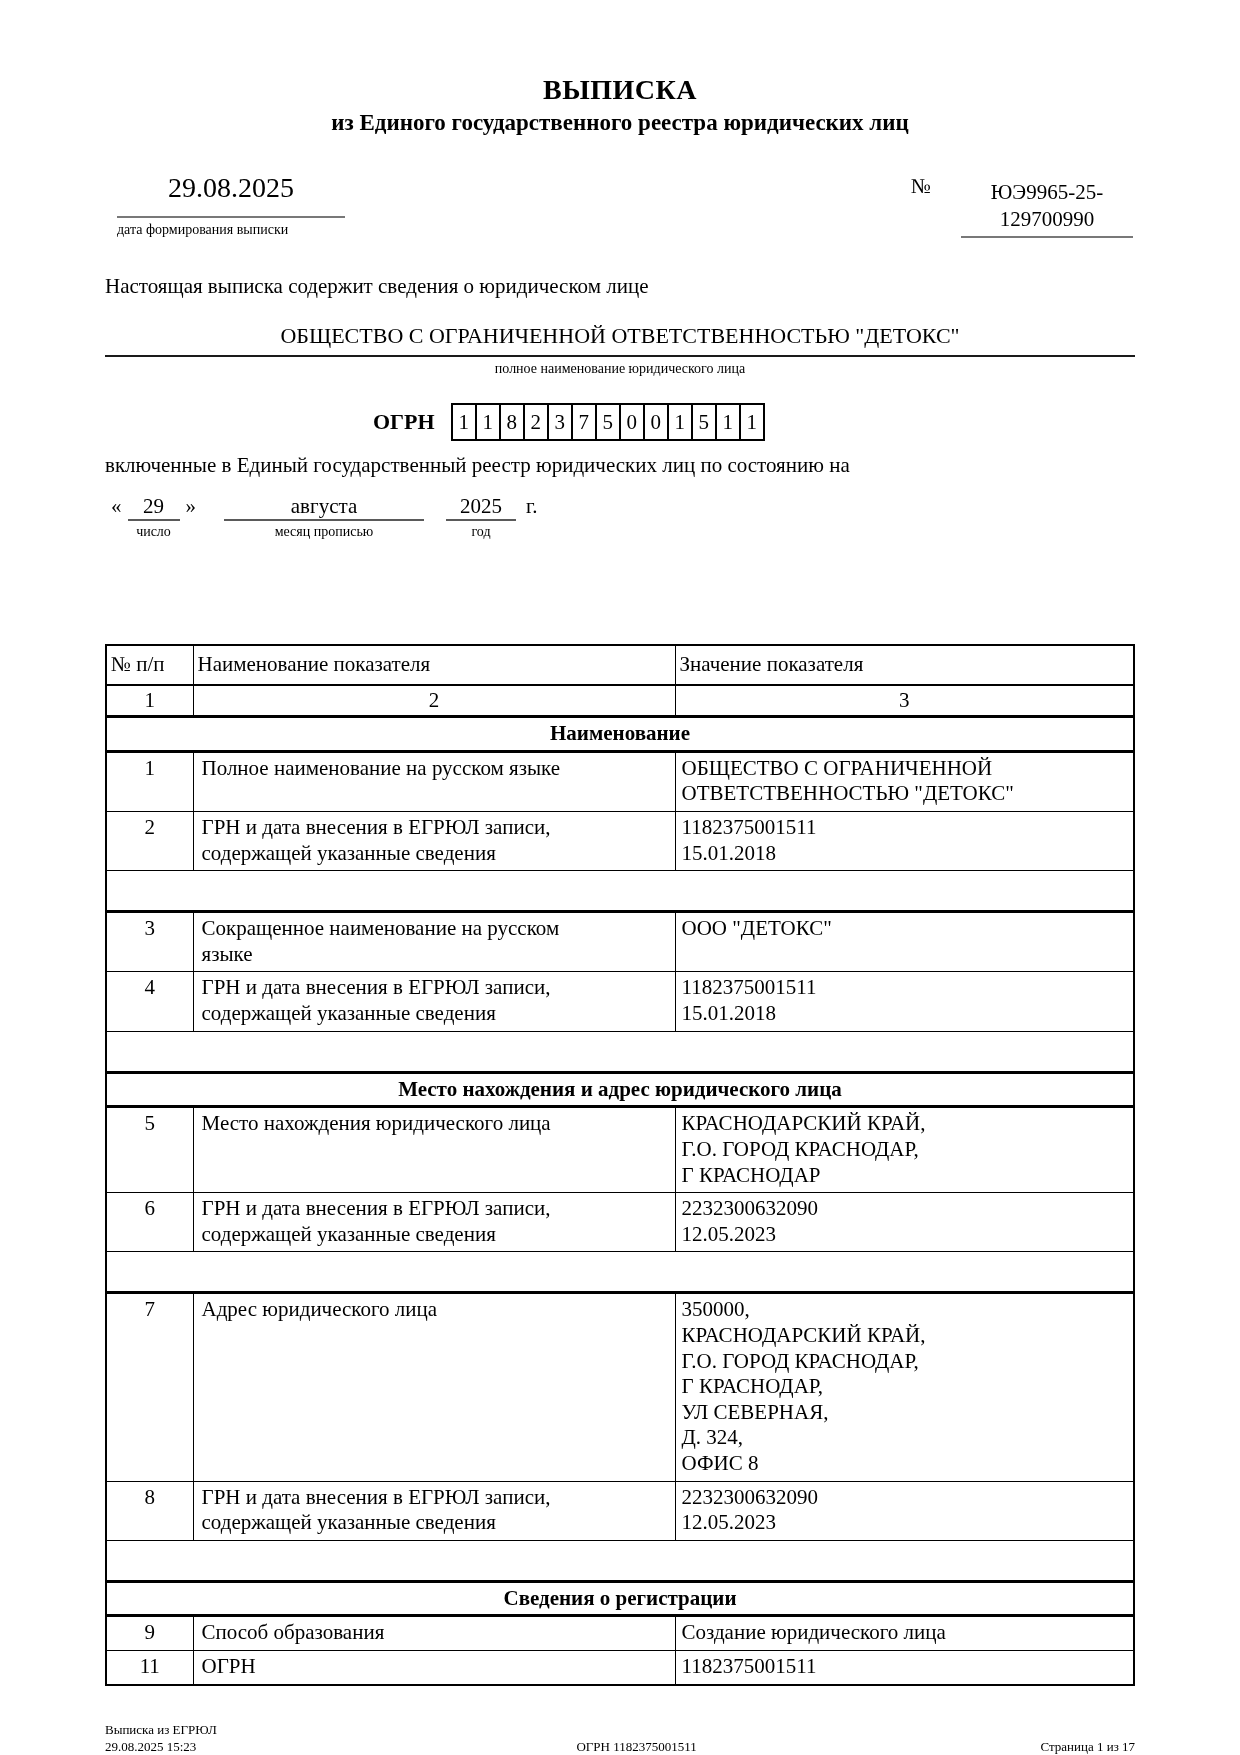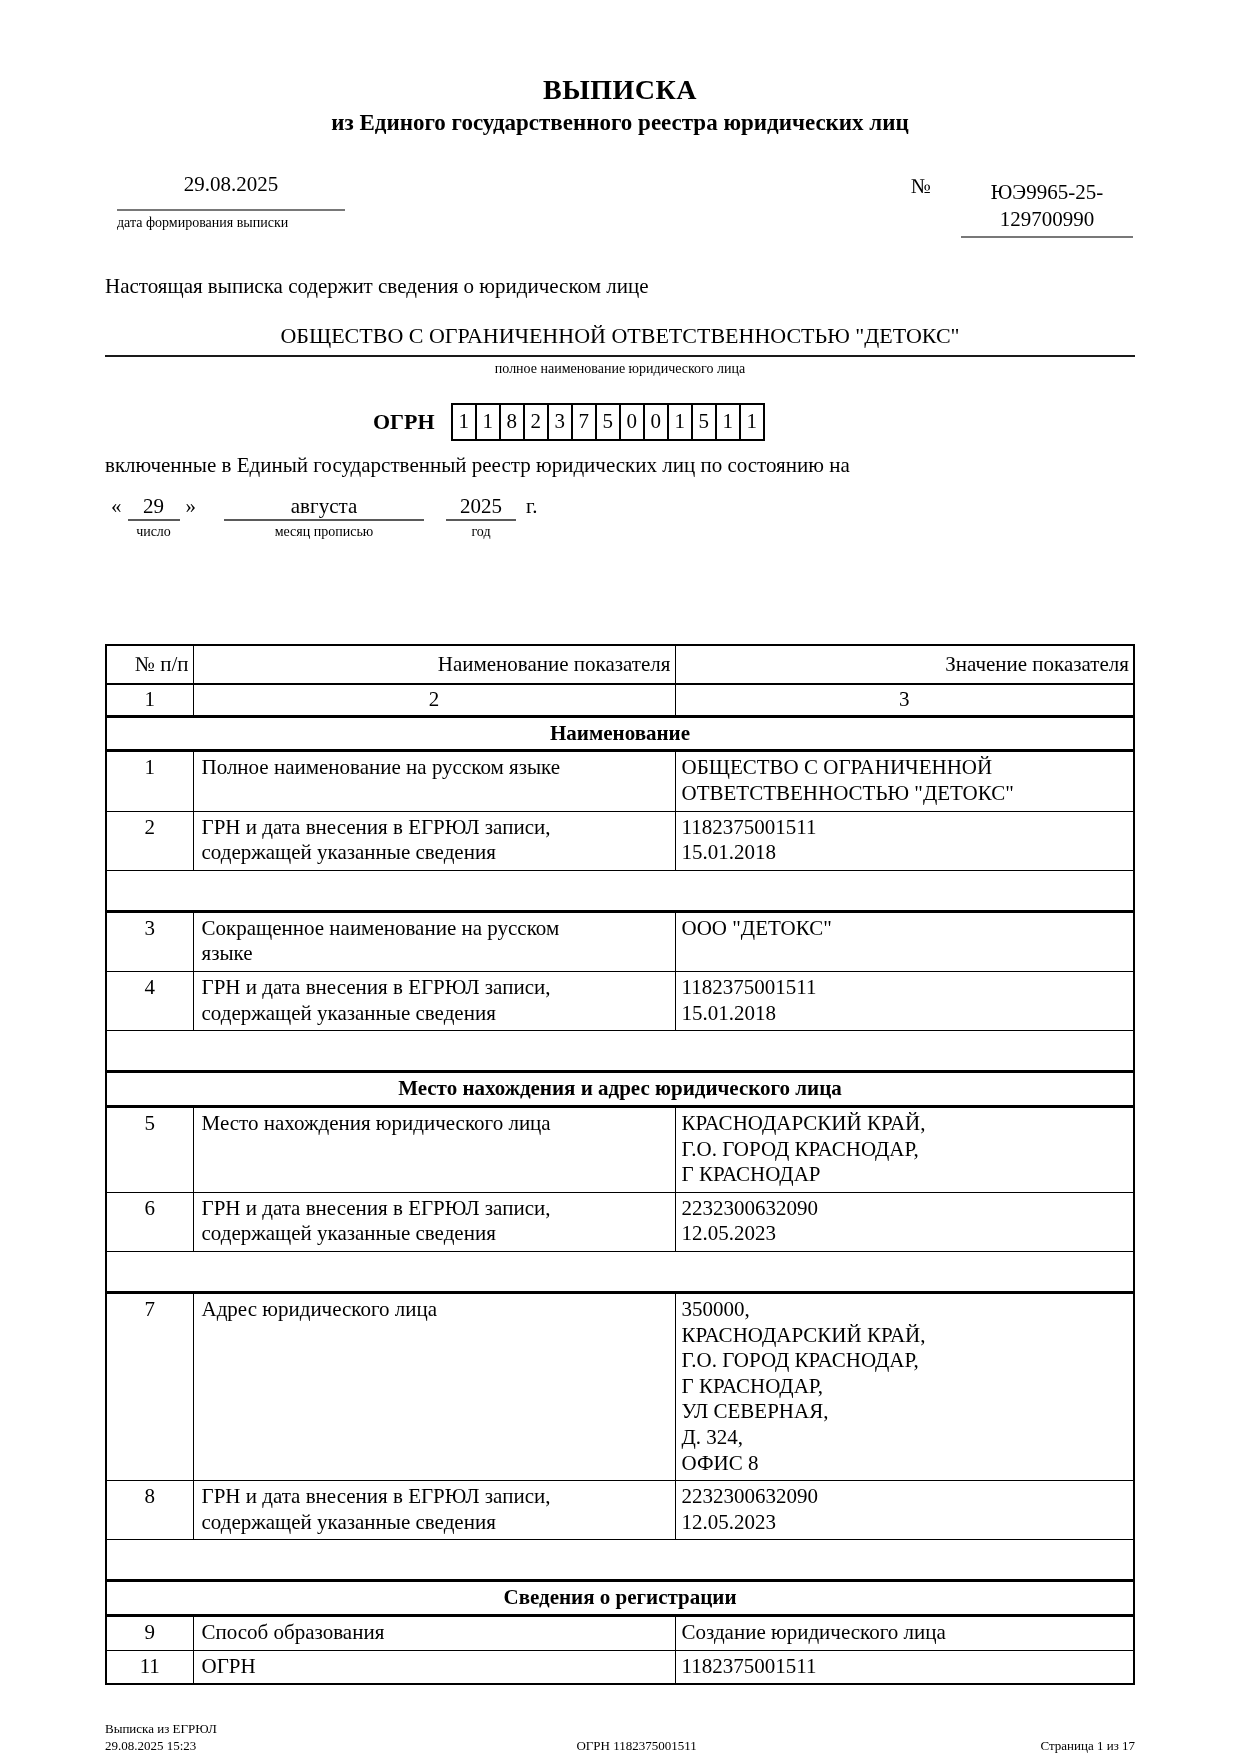--- a/index.html
+++ b/index.html
@@ -8,21 +8,21 @@
     font-family: "Liberation Serif", "DejaVu Serif", serif;
     color: #000;
   }
   .page { width: 1240px; height: 1755px; padding: 0 105px; box-sizing: border-box; overflow: hidden; position: relative; background: #fff; }
 
   .title { padding-top: 74px; text-align: center; font-size: 28px; font-weight: bold; letter-spacing: 0.5px; }
   .subtitle { text-align: center; font-size: 23px; font-weight: bold; margin-top: 4px; }
 
   .meta-row { display: flex; justify-content: space-between; margin-top: 36px; }
   .date-block { width: 228px; margin-left: 12px; }
-  .date-value { text-align: center; font-size: 21px; padding-bottom: 12px; }
+  .date-value { text-align: center; font-size: 28px; padding-bottom: 12px; }
   .date-line { border-bottom: 2px solid #787878; }
   .caption { font-size: 14px; margin-top: 4px; }
   .caption.center { text-align: center; }
 
   .number-block { display: flex; gap: 30px; margin-right: 2px; }
   .no-sign { font-size: 21px; padding-top: 2px; }
   .num-col { width: 172px; text-align: center; font-size: 21px; line-height: 1.3; margin-top: 7px; }
   .num-line { border-bottom: 2px solid #787878; margin-top: 2px; }
 
   .intro { margin: 36px 0 0 0; font-size: 21px; }
@@ -46,21 +46,21 @@
   .blank .lab { font-size: 14px; text-align: center; margin-top: 3px; }
   .blank.day { min-width: 52px; }
   .blank.month { min-width: 200px; margin-left: 22px; }
   .blank.year { min-width: 70px; margin-left: 22px; }
   .gsuffix { margin-left: 4px; }
 
   .main-table { border-collapse: collapse; width: 100%; margin-top: 104px; table-layout: fixed; border: 2px solid #000; }
   .main-table col.c1 { width: 87px; }
   .main-table col.c2 { width: 482px; }
   .main-table th, .main-table td { border: 1px solid #000; font-size: 21px; line-height: 1.22; vertical-align: top; }
-  .main-table th { font-weight: normal; text-align: right; padding: 6px 4px; vertical-align: middle; border-bottom: 2px solid #000; }
+  .main-table th { font-weight: normal; text-align: left; padding: 6px 4px; vertical-align: middle; border-bottom: 2px solid #000; }
   .r-colnums td { text-align: center; padding: 2px 4px; border-bottom: 3px solid #000; }
   .r-section td { font-weight: bold; text-align: center; padding: 3px 12px; border-top: 3px solid #000; border-bottom: 3px solid #000; }
   .r-spacer td { height: 37px; border-top: 1px solid #000; border-bottom: 3px solid #000; }
   .num-cell { text-align: center; padding: 3px 4px; }
   .name-cell { padding: 3px 8px 4px 8px; }
   .value-cell { padding: 3px 8px 4px 6px; }
 
   .footer { display: flex; margin-top: 36px; font-size: 13px; align-items: flex-end; line-height: 1.3; }
   .f-left { flex: 1.1; }
   .f-center { flex: 1; text-align: center; }

